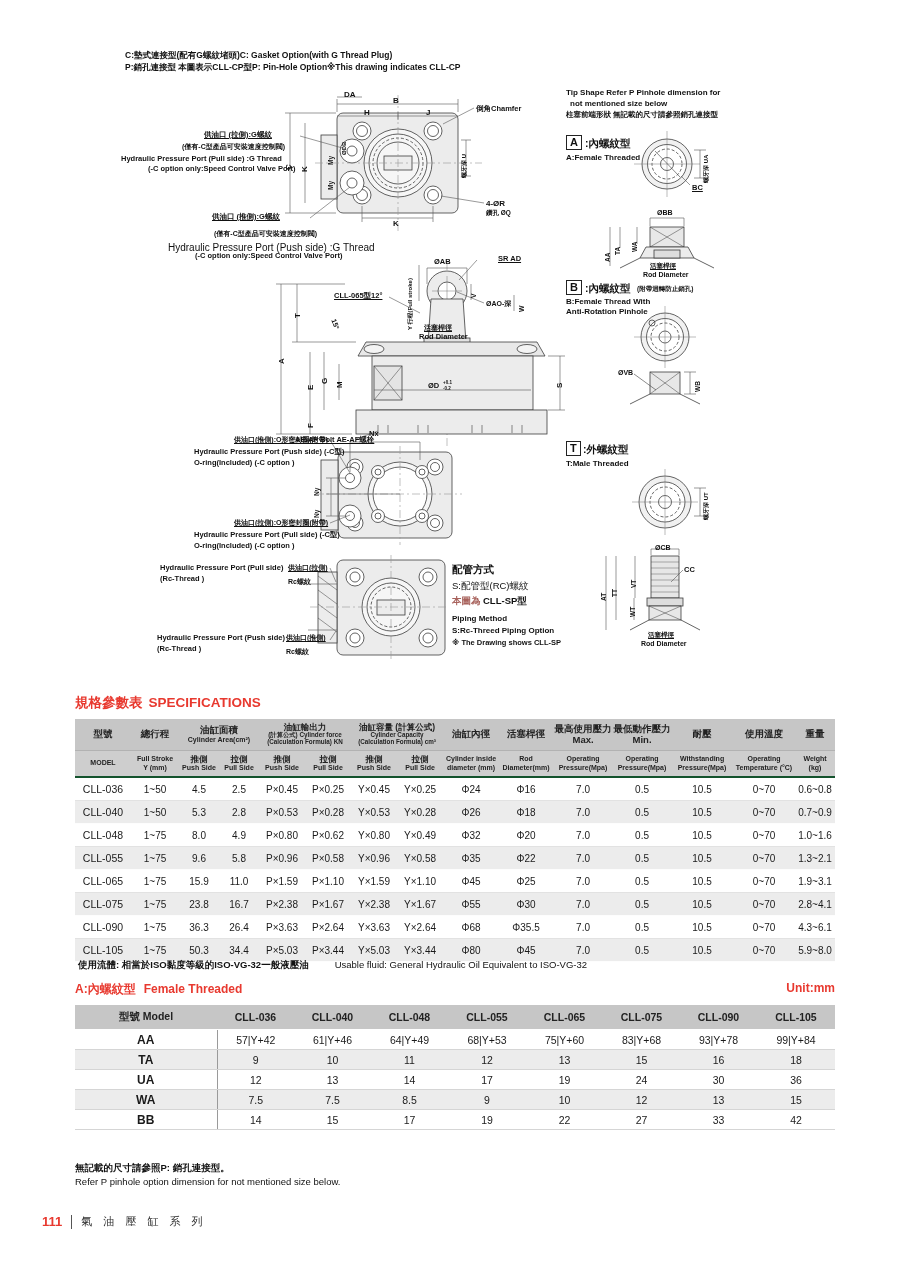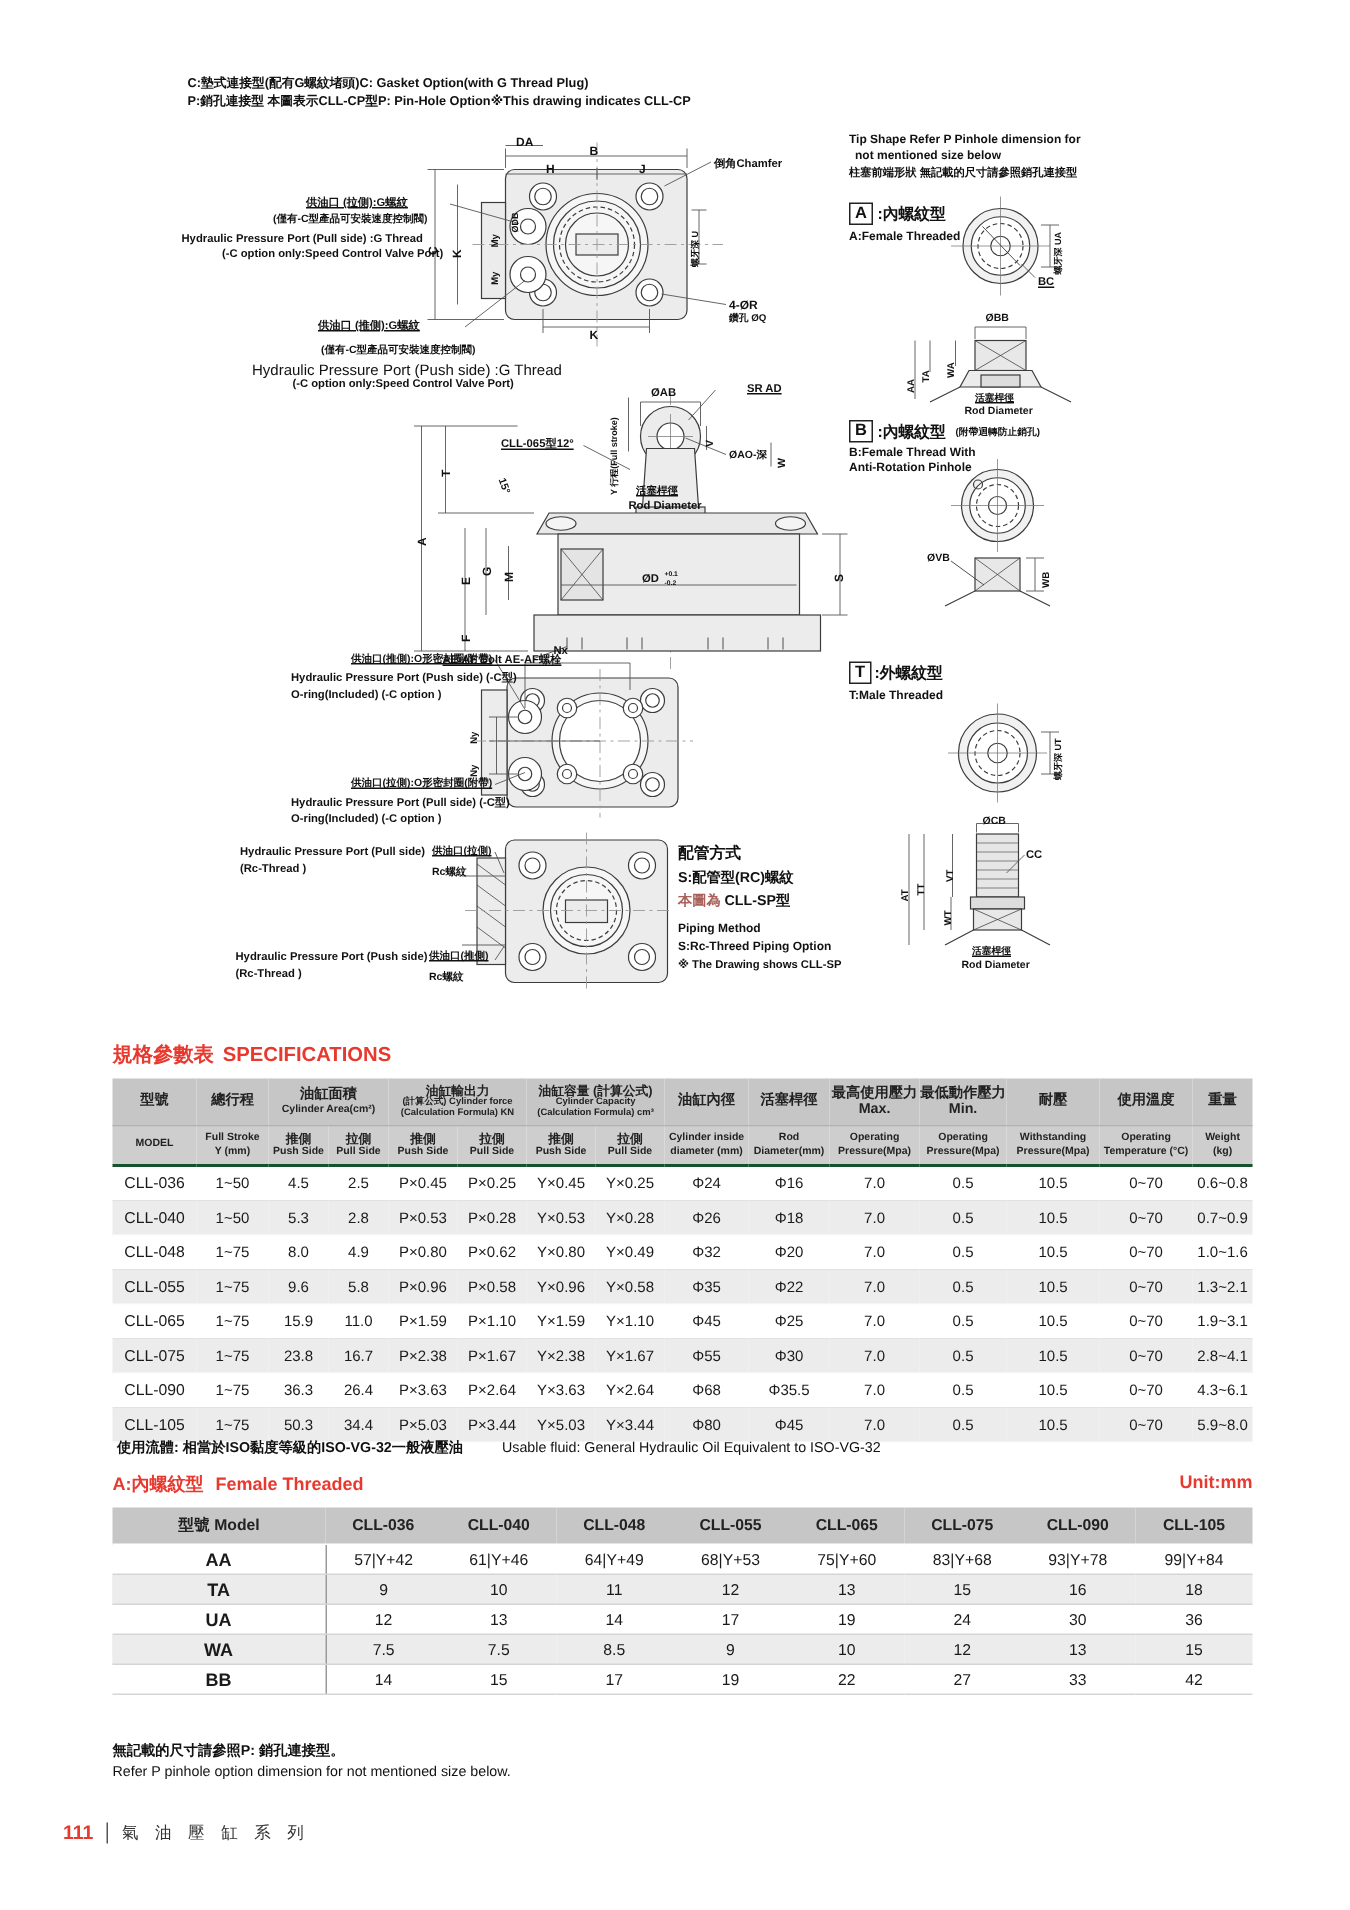--- a/index.html
+++ b/index.html
@@ -287,21 +287,21 @@
       <span class="dlab" style="left: 194px; top: 542px; font-size: 7.5px; font-weight: bold;">O-ring(Included) (-C option )</span>
       <span class="dlab" style="left: 160px; top: 564px; font-size: 7.5px; font-weight: bold;">Hydraulic Pressure Port (Pull side)</span>
       <span class="dlab" style="left: 160px; top: 575px; font-size: 7.5px; font-weight: bold;">(Rc-Thread )</span>
       <span class="dlab" style="left: 288px; top: 564px; font-size: 7px; font-weight: bold; text-decoration: underline;">供油口(拉側)</span>
       <span class="dlab" style="left: 288px; top: 578px; font-size: 7px; font-weight: bold;">Rc螺紋</span>
       <span class="dlab" style="left: 157px; top: 634px; font-size: 7.5px; font-weight: bold;">Hydraulic Pressure Port (Push side)</span>
       <span class="dlab" style="left: 157px; top: 645px; font-size: 7.5px; font-weight: bold;">(Rc-Thread )</span>
       <span class="dlab" style="left: 286px; top: 634px; font-size: 7px; font-weight: bold; text-decoration: underline;">供油口(推側)</span>
       <span class="dlab" style="left: 286px; top: 648px; font-size: 7px; font-weight: bold;">Rc螺紋</span>
       <span class="dlab" style="left: 452px; top: 563px; font-size: 10.5px; font-weight: bold;">配管方式</span>
-      <span class="dlab" style="left: 452px; top: 581px; font-size: 9.5px; font-weight: bold;">S:配管型(RC)螺紋</span>
+      <span class="dlab" style="left: 452px; top: 581px; font-size: 9.5px; font-weight: normal;">S:配管型(RC)螺紋</span>
       <span class="dlab" style="left: 452px; top: 596px; font-size: 9.5px; font-weight: bold; color: rgb(168, 98, 92);">本圖為</span>
       <span class="dlab" style="left: 483px; top: 596px; font-size: 9.5px; font-weight: bold;">CLL-SP型</span>
       <span class="dlab" style="left: 452px; top: 614px; font-size: 8px; font-weight: bold;">Piping Method</span>
       <span class="dlab" style="left: 452px; top: 626px; font-size: 8px; font-weight: bold;">S:Rc-Threed Piping Option</span>
       <span class="dlab" style="left: 452px; top: 639px; font-size: 7.5px; font-weight: bold;">※ The Drawing shows CLL-SP</span>
       <span class="dlab" style="left: 566px; top: 88px; font-size: 8px; font-weight: bold;">Tip Shape Refer P Pinhole dimension for</span>
       <span class="dlab" style="left: 570px; top: 99px; font-size: 8px; font-weight: bold;">not mentioned size below</span>
       <span class="dlab" style="left: 566px; top: 111px; font-size: 7.5px; font-weight: bold;">柱塞前端形狀 無記載的尺寸請參照銷孔連接型</span>
       <span class="dlab" style="left: 566px; top: 135px; font-size: 11px; font-weight: bold; border: 1.5px solid rgb(34, 34, 34); padding: 0px 3px;">A</span>
       <span class="dlab" style="left: 585px; top: 137px; font-size: 10.5px; font-weight: bold;">:內螺紋型</span>

